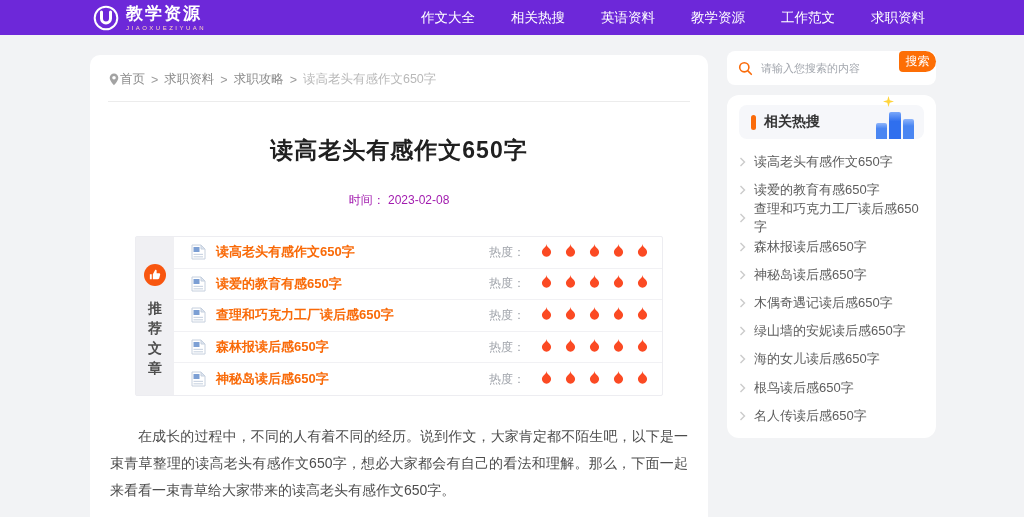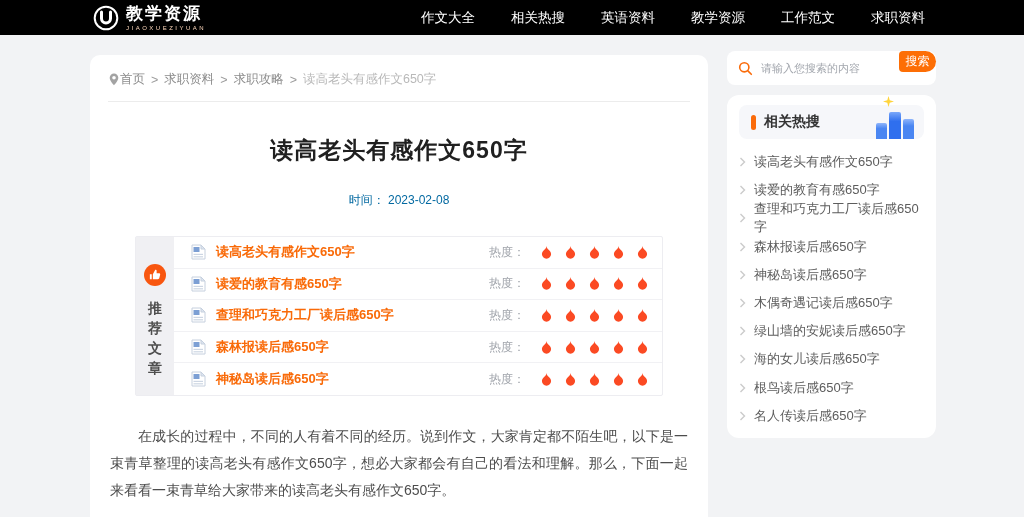--- a/index.html
+++ b/index.html
@@ -6,21 +6,21 @@
   html,body { width:1024px; height:517px; overflow:hidden; }
   body {
     font-family:"Liberation Sans", sans-serif;
     background:#f2f3f5;
     position:relative;
   }
   a { text-decoration:none; color:inherit; cursor:pointer; }
 
   
   .topbar {
-    height:35px; background:#000000;
+    height:35px; background:#6d28d9;
     display:flex; align-items:center; justify-content:space-between;
     padding:0 99px 0 93px;
   }
   .logo { display:flex; align-items:center; gap:7px; }
   .logo-txt { display:flex; flex-direction:column; line-height:1; }
   .logo-title { color:#fff; font-size:17px; font-weight:bold; letter-spacing:2px; }
   .logo-sub { color:#ffd9bd; font-size:6px; letter-spacing:2.5px; margin-top:3px; }
   .nav { display:flex; gap:36px; }
   .nav-item { color:#fff; font-size:13.5px; }
 
@@ -34,21 +34,21 @@
     padding:16px 18px 13px; font-size:12.5px; color:#8b8b8b;
   }
   .bc-sep { color:#9b9b9b; }
   .bc-current { color:#b9b9b9; }
   .divider { height:1px; background:#ececec; margin:0 18px; }
 
   .art-title {
     text-align:center; font-size:23px; font-weight:bold; color:#202020;
     margin-top:33px; letter-spacing:1px;
   }
-  .art-time { text-align:center; font-size:12px; color:#0369a1; margin-top:26px; }
+  .art-time { text-align:center; font-size:12px; color:#a21caf; margin-top:26px; }
 
   
   .rec-box {
     margin:27px 45px 0; border:1px solid #ededf1; display:flex; border-radius:2px;
   }
   .rec-side {
     width:38px; background:#f0f0f3; display:flex; flex-direction:column;
     align-items:center; padding-top:27px; flex:none;
   }
   .rec-thumb {
@@ -60,21 +60,21 @@
     line-height:20px; word-break:break-all; text-align:center;
   }
   .rec-rows { flex:1; display:flex; flex-direction:column; }
   .rec-row {
     display:flex; align-items:center; height:31.6px;
     padding:0 14px 0 17px; border-bottom:1px solid #f1f1f4;
   }
   .rec-row:last-child { border-bottom:none; }
   .rec-doc { display:flex; margin-right:10px; }
   .rec-title { font-size:13px; font-weight:bold; color:#f96a08; }
-  .rec-heat { margin-left:auto; display:flex; align-items:center; gap:13px; }
+  .rec-heat { margin-left:auto; display:flex; align-items:flex-start; gap:13px; }
   .heat-label { font-size:12px; color:#a0a4ab; margin-right:3px; }
   .flame { display:flex; }
 
   
   .content { margin:27px 20px 0; font-size:14px; color:#4d4d4d; line-height:27px; }
   .content p { text-indent:2em; margin-bottom:17px; text-align:justify; }
 
   
   .sidebar { position:absolute; left:727px; top:51px; width:209px; }
   .search { position:relative; height:34px; }

